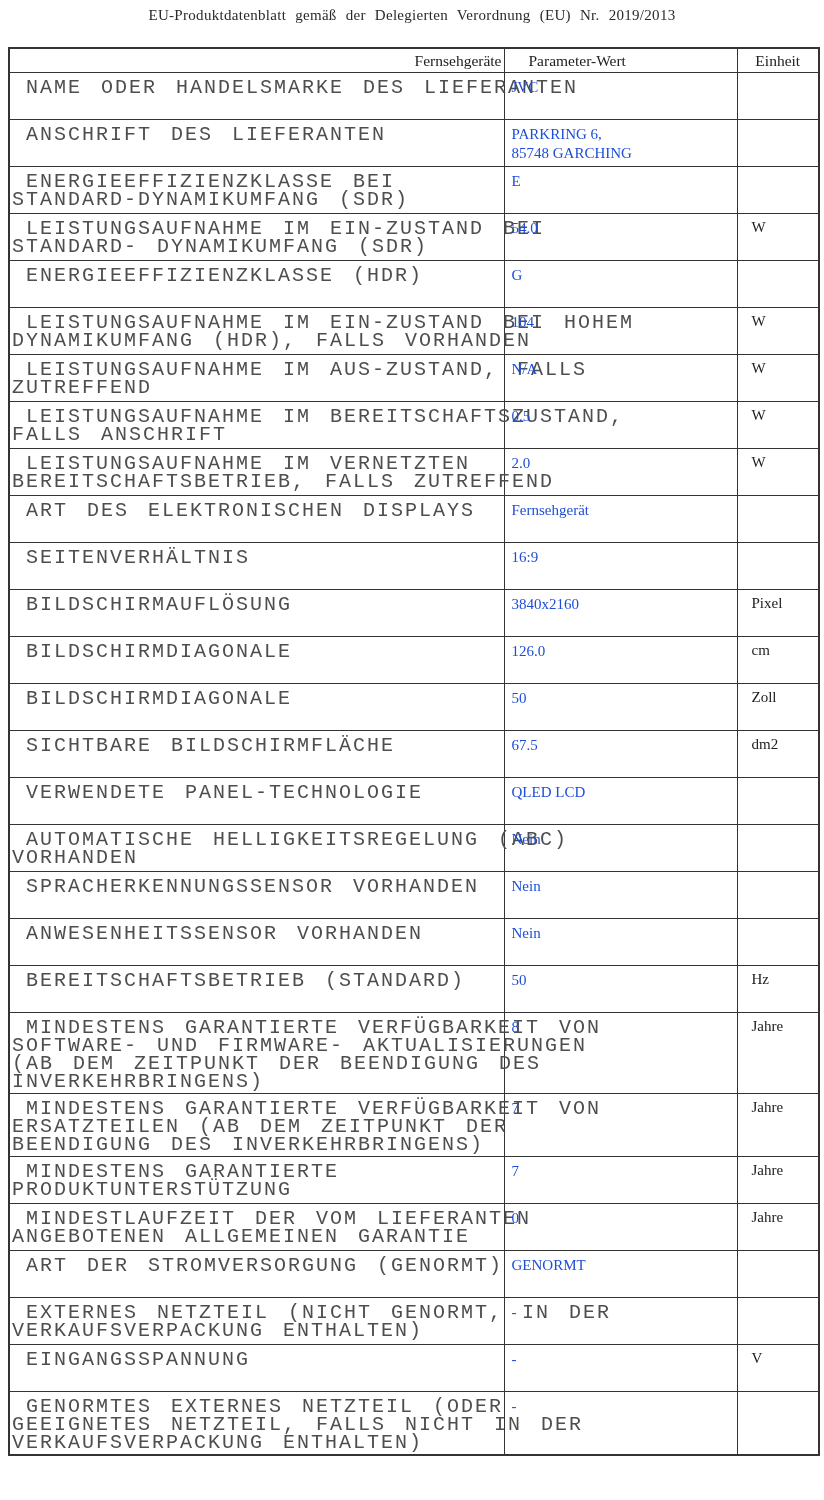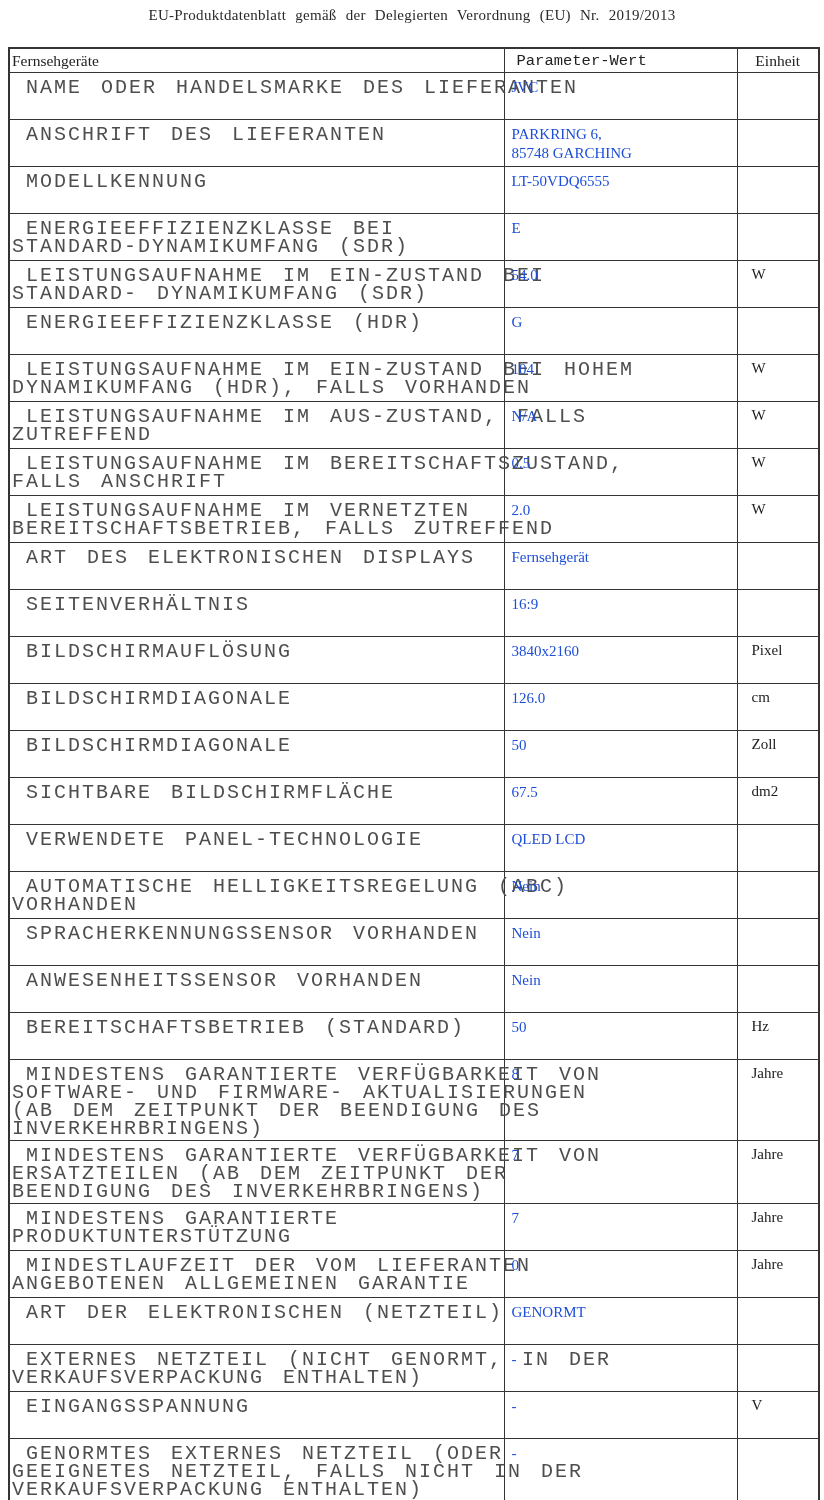--- a/index.html
+++ b/index.html
@@ -31,22 +31,22 @@
   table.datasheet{border-width:2px;}
   th{
     font-weight:normal;
     font-size:15.5px;
     color:#222;
     height:21px;
     padding:1px 2px;
     vertical-align:middle;
     overflow:hidden;
   }
-  th.h-geraete{text-align:left;}
-  th.h-param{text-align:left;padding-left:12px;font-family:Liberation Mono, monospace;}
+  th.h-geraete{text-align:right;}
+  th.h-param{text-align:left;padding-left:24px;}
   th.h-einheit{text-align:center;}
   td{
     vertical-align:top;
     height:38px;
     overflow:visible;
     white-space:pre;
   }
   td.label{
     font-family:"Liberation Mono","DejaVu Sans Mono",monospace;
     font-size:20px;
@@ -93,25 +93,20 @@
         <td class="value">JVC</td>
         <td class="unit"></td>
       </tr>
       <tr>
         <td class="label">ANSCHRIFT DES LIEFERANTEN</td>
         <td class="value">PARKRING 6,
 85748 GARCHING</td>
         <td class="unit"></td>
       </tr>
       <tr>
-        <td class="label">MODELLKENNUNG</td>
-        <td class="value">LT-50VDQ6555</td>
-        <td class="unit"></td>
-      </tr>
-      <tr>
         <td class="label">ENERGIEEFFIZIENZKLASSE BEI
 STANDARD-DYNAMIKUMFANG (SDR)</td>
         <td class="value">E</td>
         <td class="unit"></td>
       </tr>
       <tr>
         <td class="label">LEISTUNGSAUFNAHME IM EIN-ZUSTAND BEI
 STANDARD- DYNAMIKUMFANG (SDR)</td>
         <td class="value">54.0</td>
         <td class="unit">W</td>
@@ -222,21 +217,21 @@
         <td class="value">7</td>
         <td class="unit">Jahre</td>
       </tr>
       <tr>
         <td class="label">MINDESTLAUFZEIT DER VOM LIEFERANTEN
 ANGEBOTENEN ALLGEMEINEN GARANTIE</td>
         <td class="value">0</td>
         <td class="unit">Jahre</td>
       </tr>
       <tr>
-        <td class="label">ART DER ELEKTRONISCHEN (NETZTEIL)</td>
+        <td class="label">ART DER STROMVERSORGUNG (GENORMT)</td>
         <td class="value">GENORMT</td>
         <td class="unit"></td>
       </tr>
       <tr>
         <td class="label">EXTERNES NETZTEIL (NICHT GENORMT, IN DER
 VERKAUFSVERPACKUNG ENTHALTEN)</td>
         <td class="value">-</td>
         <td class="unit"></td>
       </tr>
       <tr>

